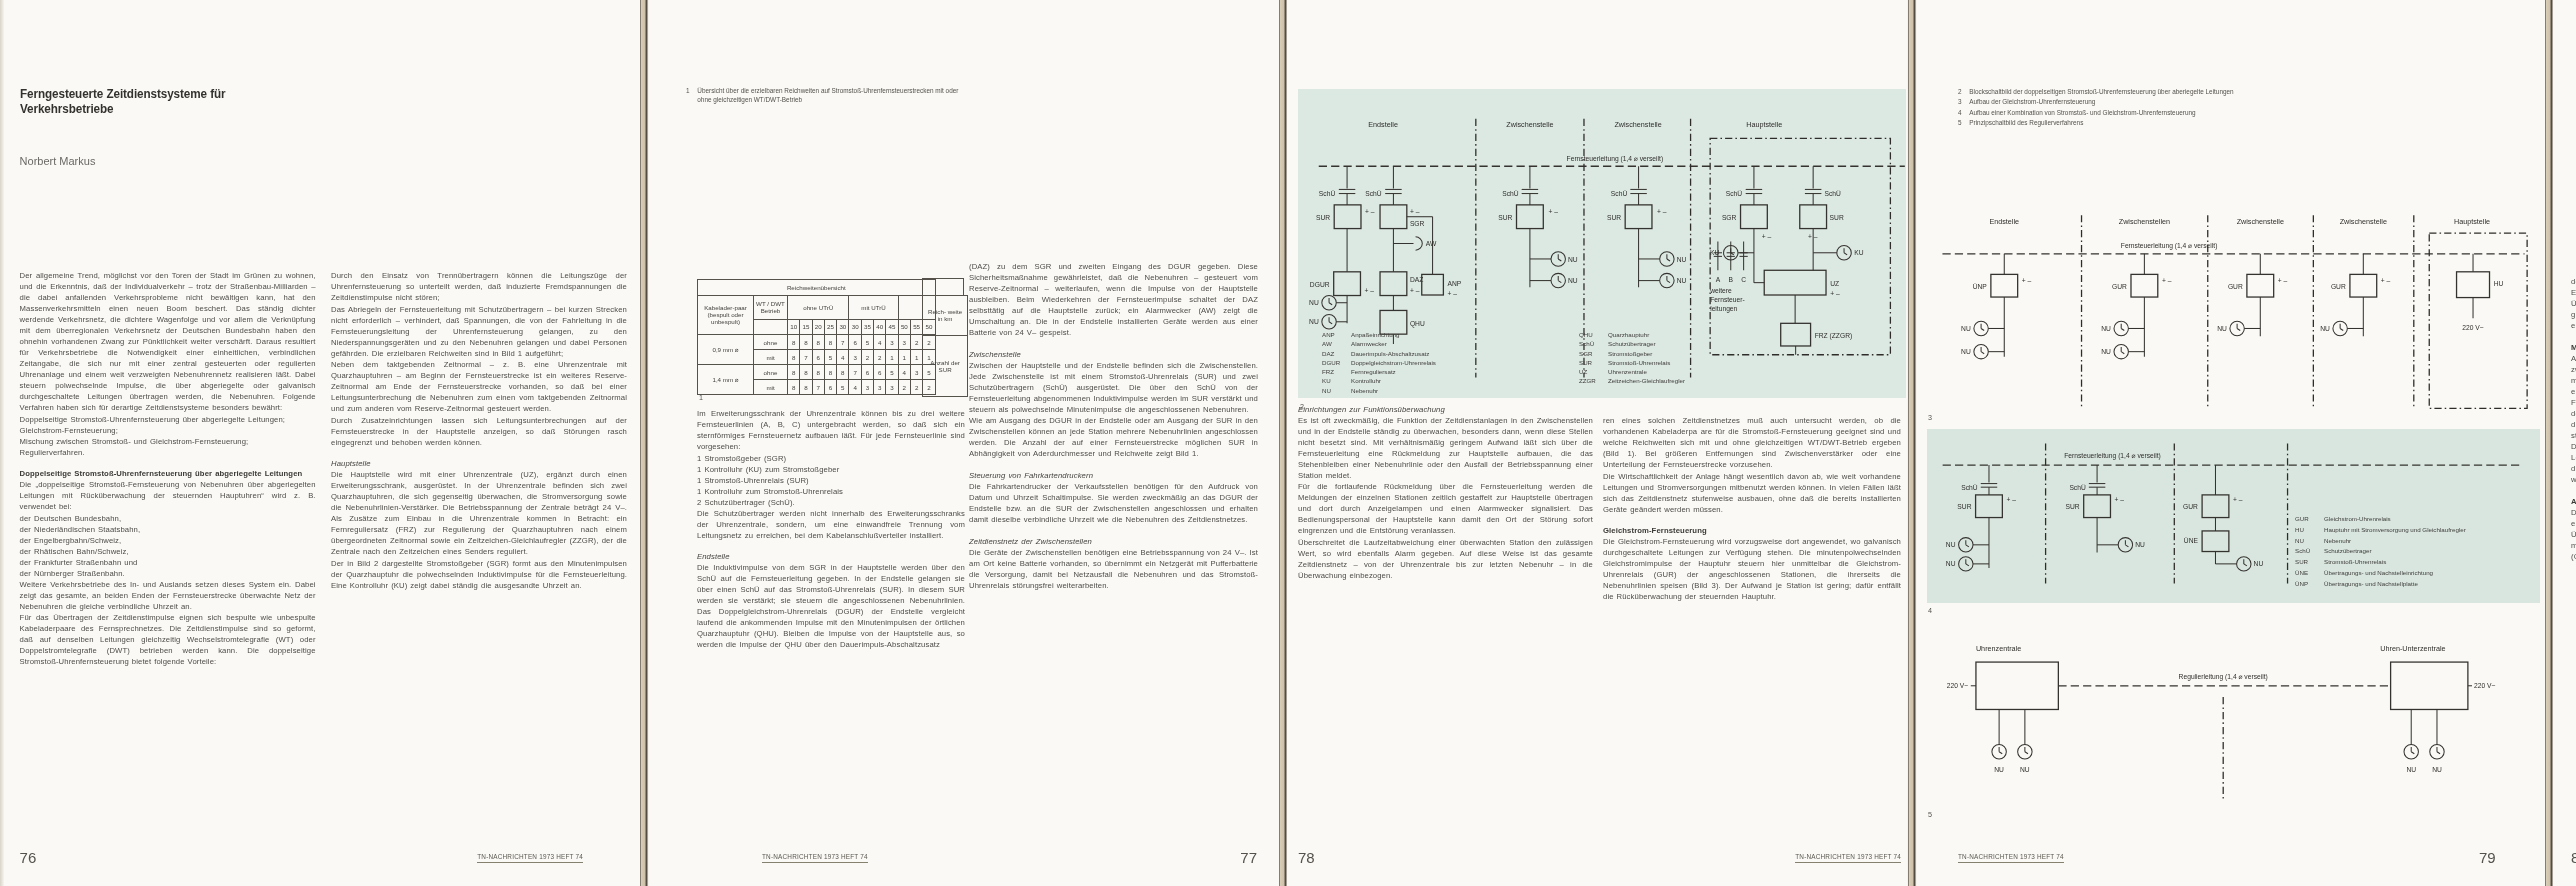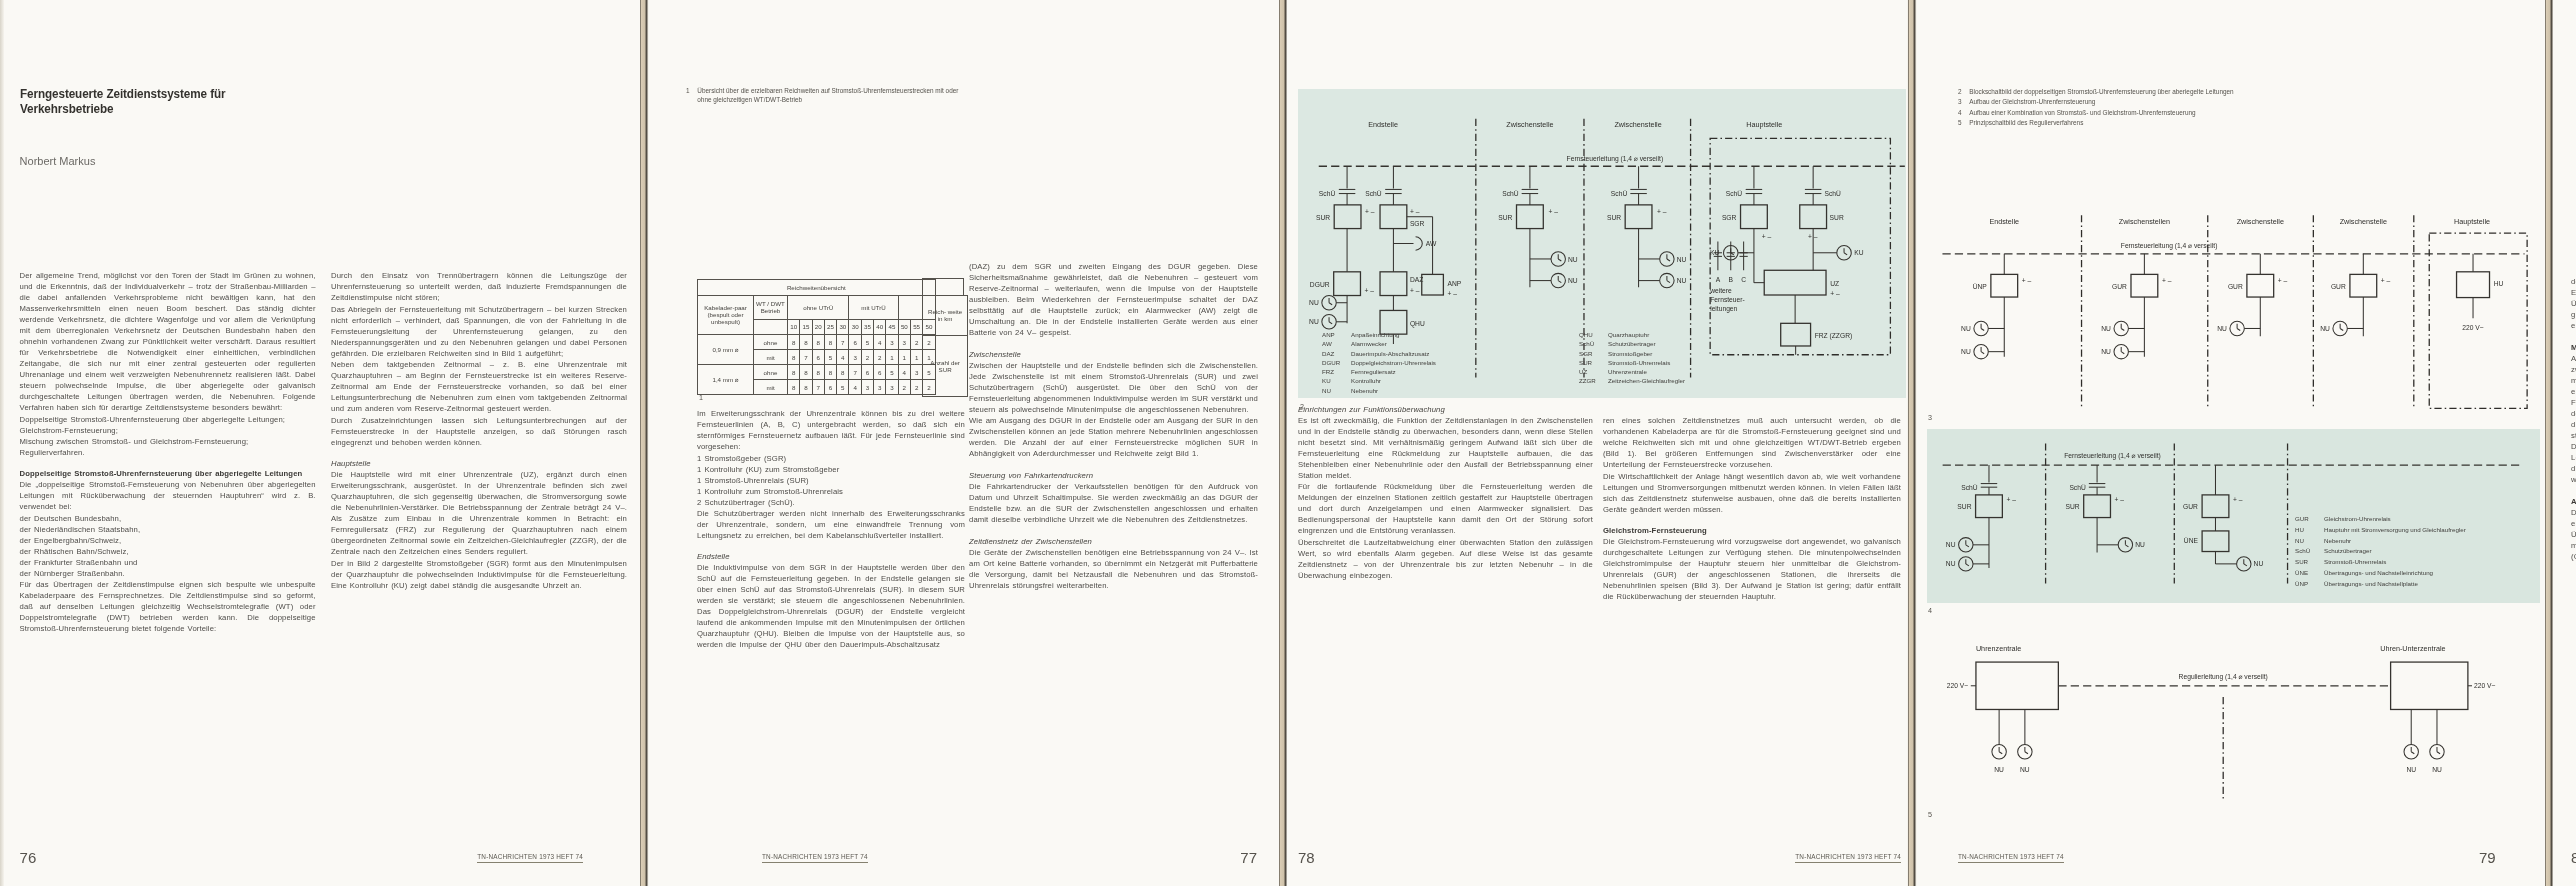--- a/index.html
+++ b/index.html
@@ -76,20 +76,21 @@
       <div class="blk l">Mischung zwischen Stromstoß- und Gleichstrom-Fernsteuerung;</div>
       <div class="blk l">Regulierverfahren.</div>
       <div class="blk h">Doppelseitige Stromstoß-Uhrenfernsteuerung über abgeriegelte Leitungen</div>
       <div class="blk p">Die „doppelseitige Stromstoß-Fernsteuerung von Nebenuhren über abgeriegelten Leitungen mit Rücküberwachung der steuernden Hauptuhren“ wird z. B. verwendet bei:</div>
       <div class="blk l">der Deutschen Bundesbahn,</div>
       <div class="blk l">der Niederländischen Staatsbahn,</div>
       <div class="blk l">der Engelbergbahn/Schweiz,</div>
       <div class="blk l">der Rhätischen Bahn/Schweiz,</div>
       <div class="blk l">der Frankfurter Straßenbahn und</div>
       <div class="blk l">der Nürnberger Straßenbahn.</div>
+      <div class="blk p">Weitere Verkehrsbetriebe des In- und Auslands setzen dieses System ein. Dabei zeigt das gesamte, an beiden Enden der Fernsteuerstrecke überwachte Netz der Nebenuhren die gleiche verbindliche Uhrzeit an.</div>
       <div class="blk p">Für das Übertragen der Zeitdienstimpulse eignen sich bespulte wie unbespulte Kabeladerpaare des Fernsprechnetzes. Die Zeitdienstimpulse sind so geformt, daß auf denselben Leitungen gleichzeitig Wechselstromtelegrafie (WT) oder Doppelstromtelegrafie (DWT) betrieben werden kann. Die doppelseitige Stromstoß-Uhrenfernsteuerung bietet folgende Vorteile:</div>
     </div>
   <div class="col" style="left:331px;top:270px;width:296px;height:562px">
       <div class="blk p">Durch den Einsatz von Trennübertragern können die Leitungszüge der Uhrenfernsteuerung so unterteilt werden, daß induzierte Fremdspannungen die Zeitdienstimpulse nicht stören;</div>
       <div class="blk p">Das Abriegeln der Fernsteuerleitung mit Schutzübertragern – bei kurzen Strecken nicht erforderlich – verhindert, daß Spannungen, die von der Fahrleitung in die Fernsteuerungsleitung der Uhrenfernsteuerung gelangen, zu den Niederspannungsgeräten und zu den Nebenuhren gelangen und dabei Personen gefährden. Die erzielbaren Reichweiten sind in Bild 1 aufgeführt;</div>
       <div class="blk p">Neben dem taktgebenden Zeitnormal – z. B. eine Uhrenzentrale mit Quarzhauptuhren – am Beginn der Fernsteuerstrecke ist ein weiteres Reserve-Zeitnormal am Ende der Fernsteuerstrecke vorhanden, so daß bei einer Leitungsunterbrechung die Nebenuhren zum einen vom taktgebenden Zeitnormal und zum anderen vom Reserve-Zeitnormal gesteuert werden.</div>
       <div class="blk p">Durch Zusatzeinrichtungen lassen sich Leitungsunterbrechungen auf der Fernsteuerstrecke in der Hauptstelle anzeigen, so daß Störungen rasch eingegrenzt und behoben werden können.</div>
       <div class="blk hi">Hauptstelle</div>
       <div class="blk p">Die Hauptstelle wird mit einer Uhrenzentrale (UZ), ergänzt durch einen Erweiterungsschrank, ausgerüstet. In der Uhrenzentrale befinden sich zwei Quarzhauptuhren, die sich gegenseitig überwachen, die Stromversorgung sowie die Nebenuhrlinien-Verstärker. Die Betriebsspannung der Zentrale beträgt 24 V–. Als Zusätze zum Einbau in die Uhrenzentrale kommen in Betracht: ein Fernreguliersatz (FRZ) zur Regulierung der Quarzhauptuhren nach einem übergeordneten Zeitnormal sowie ein Zeitzeichen-Gleichlaufregler (ZZGR), der die Zentrale nach den Zeitzeichen eines Senders reguliert.</div>
       <div class="blk p">Der in Bild 2 dargestellte Stromstoßgeber (SGR) formt aus den Minutenimpulsen der Quarzhauptuhr die polwechselnden Induktivimpulse für die Fernsteuerleitung. Eine Kontrolluhr (KU) zeigt dabei ständig die ausgesandte Uhrzeit an.</div>

